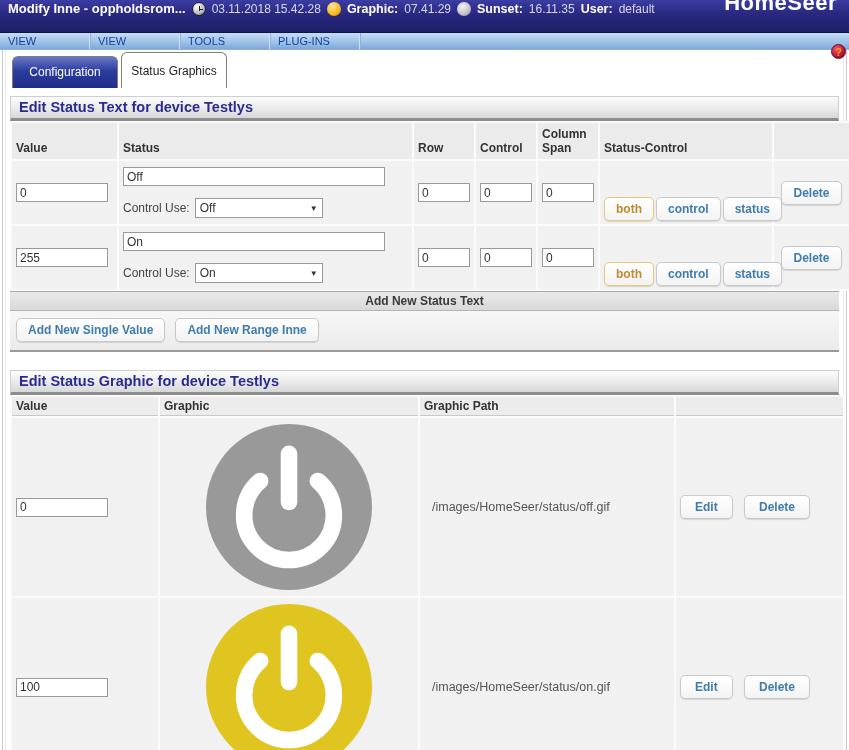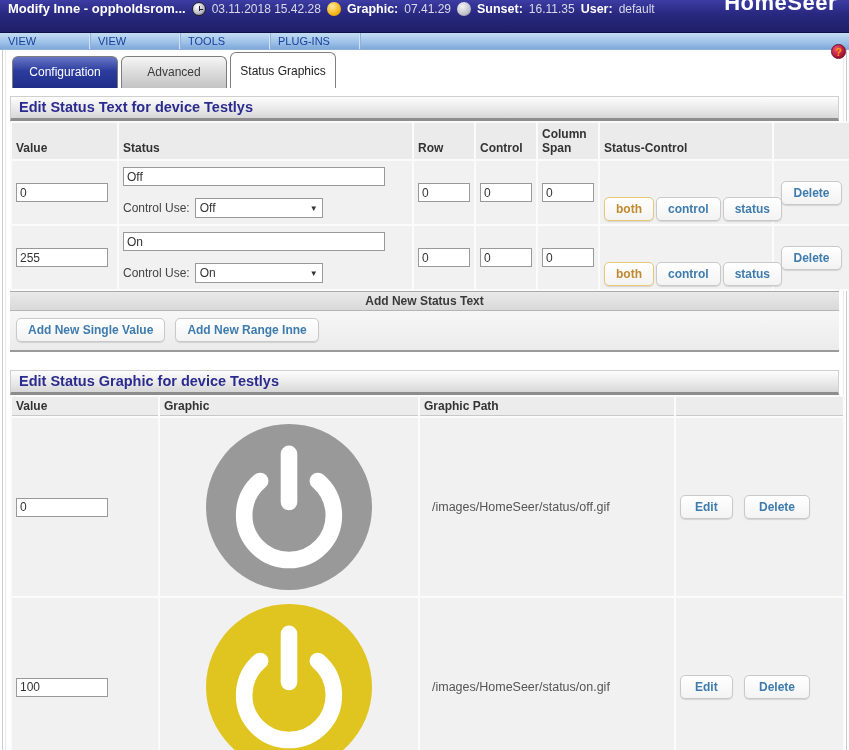--- a/index.html
+++ b/index.html
@@ -150,21 +150,20 @@
   <div class="menu-item">VIEW</div>
   <div class="menu-item">TOOLS</div>
   <div class="menu-item">PLUG-INS</div>
   <div class="help-badge">?</div>
 </div>
 
 <div class="page-frame">
 
   <div class="tabs">
     <div class="tab tab-blue">Configuration</div>
-    <div class="tab tab-gray">Advanced</div>
     <div class="tab tab-active">Status Graphics</div>
   </div>
 
   <div class="section-header">Edit Status Text for device Testlys</div>
 
   <table>
     <colgroup>
       <col style="width:105px">
         <col style="width:293px">
         <col style="width:60px">

